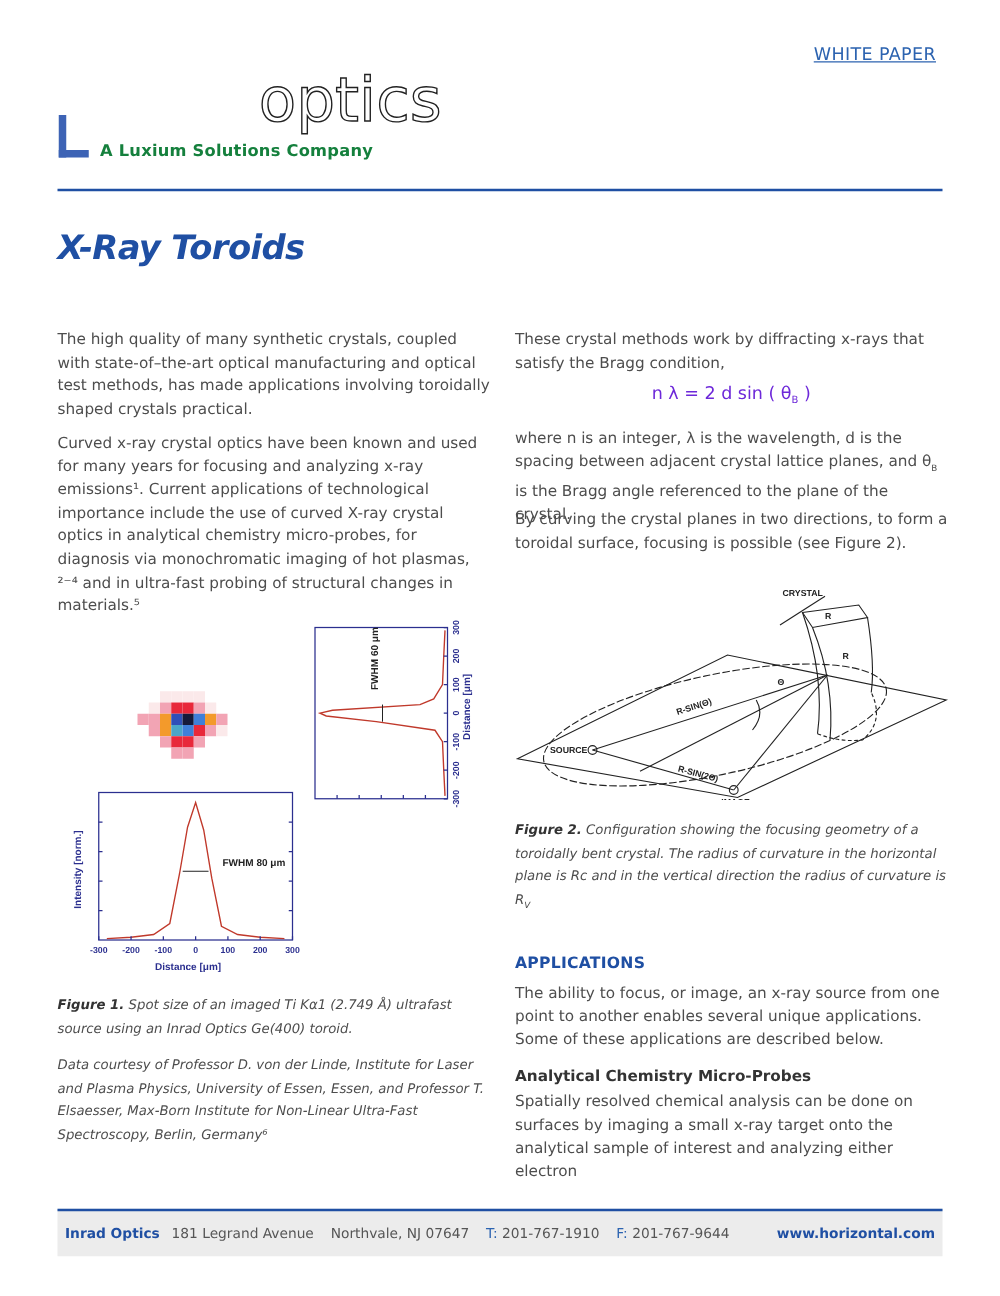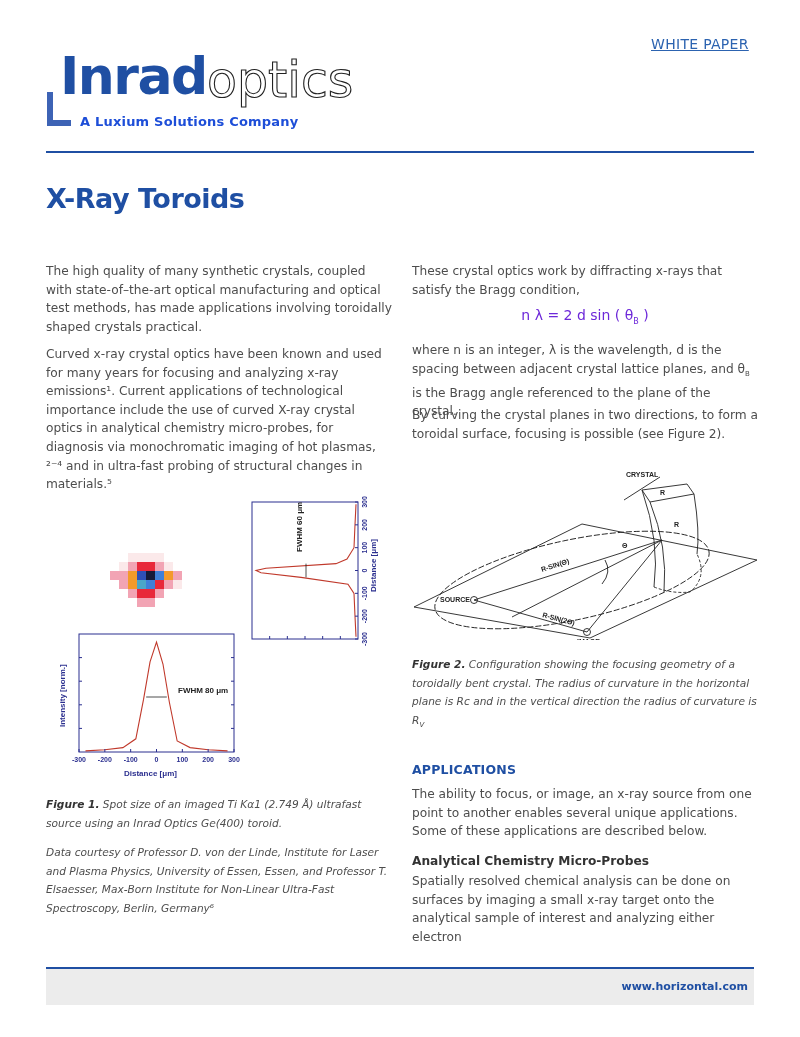--- a/index.html
+++ b/index.html
@@ -4,23 +4,23 @@
 <style>
   html, body { margin: 0; padding: 0; background: #ffffff; }
   body { width: 800px; height: 1037px; position: relative; overflow: hidden;
          font-family: "DejaVu Sans", sans-serif; color: #4a4a4a; }
   .abs { position: absolute; }
   .whitepaper { left: 651px; top: 36px; font-size: 14px; color: #2c63b0; letter-spacing: 0.3px; text-decoration: underline; }
   .logo { left: 44px; top: 46px; width: 320px; height: 90px; }
   .logo-bracket-v { position:absolute; left: 3px; top: 46px; width: 6px; height: 34px; background: #3d63b5; }
   .logo-bracket-h { position:absolute; left: 3px; top: 74px; width: 24px; height: 6px; background: #3d63b5; }
   .logo-inrad { position:absolute; left: 16px; top: 0px; font-size: 52px; font-weight: bold; color: #1f4fa3; letter-spacing: -1.5px; font-family: "DejaVu Sans", sans-serif; }
-  .logo-tag { position:absolute; left: 36px; top: 68px; font-size: 13px; color: #1d4ed8; font-weight: bold; letter-spacing: 0.2px; }
+  .logo-tag { position:absolute; left: 36px; top: 68px; font-size: 13px; color: #15803d; font-weight: bold; letter-spacing: 0.2px; }
   .rule-top { left: 46px; top: 151px; width: 708px; height: 2px; background: #1f4fa3; }
-  .title { left: 46px; top: 183px; font-size: 27px; font-weight: bold; color: #1f4fa3; letter-spacing: -0.5px; }
+  .title { left: 46px; top: 183px; font-size: 27px; font-weight: bold; color: #1f4fa3; letter-spacing: -0.5px; font-style: italic; }
   p, .para { margin: 0; }
   .body-text { font-size: 12.2px; line-height: 18.6px; color: #4d4d4d; }
   .col-l { left: 46px; width: 346px; }
   .col-r { left: 412px; width: 346px; }
   .eq { left: 412px; top: 307px; width: 346px; text-align: center; font-size: 14px; color: #6d28d9; }
   .eq sub { font-size: 8px; }
   .caption { font-size: 10.6px; line-height: 18.5px; font-style: italic; color: #4d4d4d; }
   .caption b { font-style: italic; color: #333; }
   .apps-head { left: 412px; top: 762px; font-size: 12.5px; font-weight: bold; color: #1f4fa3; letter-spacing: 0.2px; }
   .subhead { font-weight: bold; color: #333; }
@@ -33,21 +33,20 @@
   svg text { font-family: "Liberation Sans", sans-serif; }
 </style>
 </head>
 <body>
 
 <div class="abs whitepaper">WHITE PAPER</div>
 
 <div class="abs logo">
   <div class="logo-bracket-v"></div>
   <div class="logo-bracket-h"></div>
-  <span class="logo-inrad">Inrad</span>
   <svg class="abs" style="left:163px;top:6px;" width="160" height="60">
     <text x="0" y="45" font-size="49" fill="none" stroke="#222" stroke-width="1.1" style="font-family:'DejaVu Sans',sans-serif;">optics</text>
   </svg>
   <span class="logo-tag">A Luxium Solutions Company</span>
 </div>
 
 <div class="abs rule-top"></div>
 
 <h1 class="abs title" style="margin:0;">X-Ray Toroids</h1>
 
@@ -147,21 +146,21 @@
       <line x1="188" y1="101.4" x2="185" y2="101.4" stroke="#2b2f8f"></line>
       <line x1="100.16666666666667" y1="70" x2="120.83333333333333" y2="70" stroke="#222" stroke-width="0.8"></line>
     </svg>
 </div>
 
 <p class="abs caption col-l" style="top:795px;">
   <b>Figure 1.</b><span> Spot size of an imaged Ti Kα1 (2.749 Å) ultrafast source using an Inrad Optics Ge(400) toroid.</span>
 </p>
 <p class="abs caption col-l" style="top:843px;">Data courtesy of Professor D. von der Linde, Institute for Laser and Plasma Physics, University of Essen, Essen, and Professor T. Elsaesser, Max-Born Institute for Non-Linear Ultra-Fast Spectroscopy, Berlin, Germany⁶</p>
 
-<p class="abs body-text col-r" style="top:262px;">These crystal optics work by diffracting x-rays that satisfy the Bragg condition,</p>
+<p class="abs body-text col-r" style="top:262px;">These crystal methods work by diffracting x-rays that satisfy the Bragg condition,</p>
 <div class="abs eq">
   <span>n λ = 2 d sin ( θ</span><sub>B</sub><span> )</span>
 </div>
 <p class="abs body-text col-r" style="top:341px;">
   <span>where n is an integer, λ is the wavelength, d is the spacing between adjacent crystal lattice planes, and θ</span><sub style="font-size:7px;">B</sub><span> is the Bragg angle referenced to the plane of the crystal.</span>
 </p>
 <p class="abs body-text col-r" style="top:406px;">By curving the crystal planes in two directions, to form a toroidal surface, focusing is possible (see Figure 2).</p>
 
 <svg class="abs" style="left:412px; top:462px;" width="350" height="178" stroke="#222" fill="none" stroke-width="0.9">
   <polygon points="2,145 170,62 345,98 178,176"></polygon>
@@ -194,14 +193,23 @@
 <p class="abs caption col-r" style="top:655px;">
   <b>Figure 2.</b><span> Configuration showing the focusing geometry of a toroidally bent crystal. The radius of curvature in the horizontal plane is Rc and in the vertical direction the radius of curvature is R</span><sub style="font-size:7px;">V</sub>
 </p>
 
 <h2 class="abs apps-head" style="margin:0;">APPLICATIONS</h2>
 <p class="abs body-text col-r" style="top:785px;">The ability to focus, or image, an x-ray source from one point to another enables several unique applications. Some of these applications are described below.</p>
 <p class="abs body-text col-r subhead" style="top:852px;">Analytical Chemistry Micro-Probes</p>
 <p class="abs body-text col-r" style="top:872px;">Spatially resolved chemical analysis can be done on surfaces by imaging a small x-ray target onto the analytical sample of interest and analyzing either electron</p>
 
 <div class="abs footer">
+  <div class="footer-row">
+    <span class="brand">Inrad Optics</span>
+    <span>181 Legrand Avenue</span><span class="gap"></span>
+    <span>Northvale, NJ 07647</span><span class="gap"></span>
+    <span class="lbl">T:</span>
+    <span>201-767-1910</span><span class="gap"></span>
+    <span class="lbl">F:</span>
+    <span>201-767-9644</span>
+  </div>
   <a class="footer-url">www.horizontal.com</a>
 </div>
 
 </body></html>

